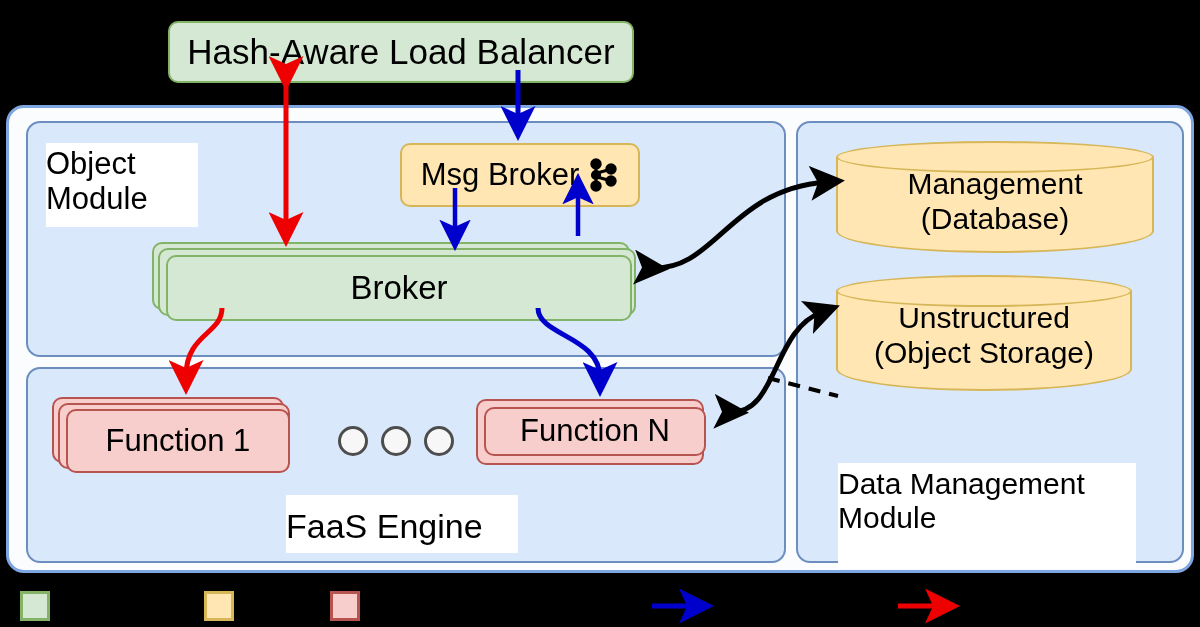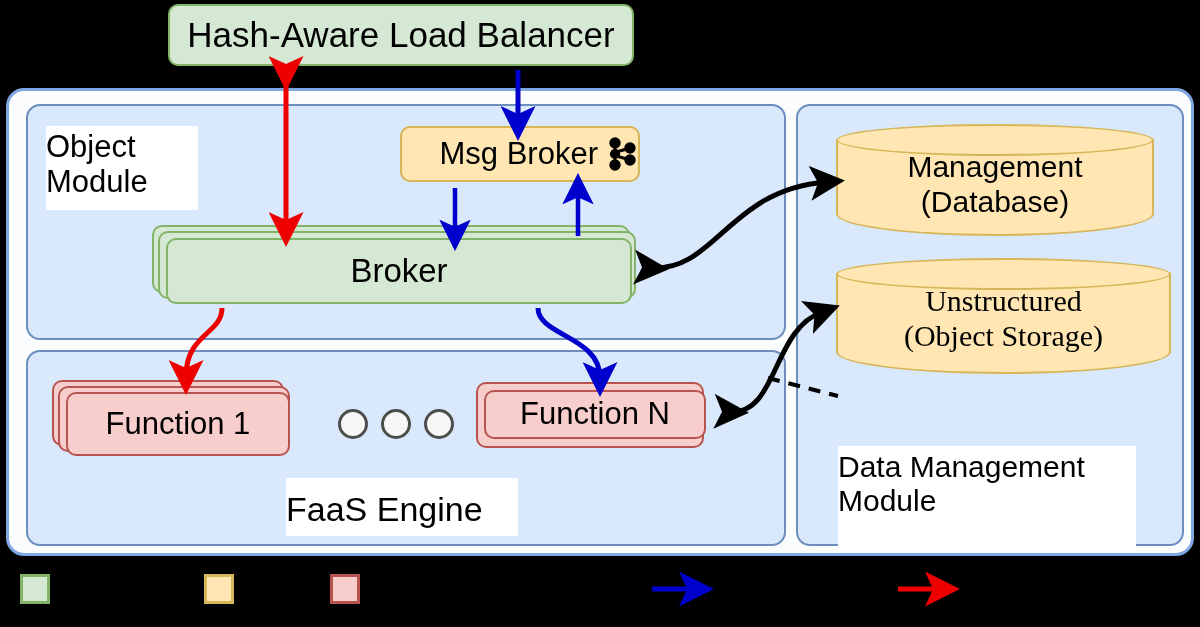--- a/index.html
+++ b/index.html
@@ -1,18 +1,18 @@
 <!DOCTYPE html>
 <html><head>
 <meta charset="utf-8">
 <style>
   html,body{margin:0;padding:0;background:#000;}
   body{width:1200px;height:627px;overflow:hidden;font-family:"Liberation Sans",sans-serif;}
   #stage{position:relative;width:1200px;height:627px;background:#000;}
-  .abs{position:absolute;box-sizing:border-box;}
+  .abs{position:absolute;box-sizing:border-box;margin-top:17px;}
 
   
   #outer-container{
     left:6px;top:88px;width:1188px;height:468px;
     background:#fbfcfe;border:3px solid #7ea6e0;border-radius:18px;
   }
   
   .panel{
     background:#dae8fc;border:2px solid #6c8ebf;border-radius:14px;
   }
@@ -35,21 +35,21 @@
     text-align:center;color:#000;line-height:1.1;
   }
   .green{background:#d5e8d4;border:2.5px solid #82b366;border-radius:10px;}
   .yellow{background:#ffe6b3;border:2.5px solid #d6b656;border-radius:10px;}
   .red{background:#f8cecc;border:2.5px solid #b85450;border-radius:10px;}
 
   
   #load-balancer{left:168px;top:4px;width:466px;height:62px;font-size:35px;}
 
   
-  #msg-broker{left:400px;top:126px;width:240px;height:56px;font-size:31px;gap:6px;justify-content:flex-end;}
+  #msg-broker{left:400px;top:126px;width:240px;height:64px;font-size:31px;gap:6px;}
   #kafka-icon{width:34px;height:34px;flex:0 0 34px;}
 
   
   .stack-layer{border-radius:10px;}
   #invoker-l1{left:152px;top:225px;width:478px;height:68px;}
   #invoker-l2{left:158px;top:231px;width:478px;height:68px;}
   #invoker-main{left:166px;top:238px;width:466px;height:66px;font-size:33px;}
 
   
   #fn1-l1{left:52px;top:380px;width:232px;height:66px;}
@@ -72,21 +72,21 @@
   .cyl-top{
     position:absolute;left:0;top:0;width:100%;height:32px;
     background:#ffe6b3;border:2.5px solid #d6b656;border-radius:50%;box-sizing:border-box;
   }
   .cyl-text{
     position:absolute;left:0;right:0;top:26px;text-align:center;
     color:#000;line-height:1.15;white-space:pre-line;
   }
   #structured-db{left:836px;top:124px;width:318px;height:112px;}
   #structured-db .cyl-text{font-size:30px;}
-  #unstructured-store{left:836px;top:258px;width:335px;height:116px;font-family:Liberation Serif, serif;}
+  #unstructured-store{left:836px;top:258px;width:296px;height:116px;}
   #unstructured-store .cyl-text{font-size:30px;}
 
   
   #presigned-url-label{left:832px;top:390px;font-size:24px;color:#000;}
 
   
   #legend{left:0;top:556px;width:1200px;height:71px;}
   .sw{position:absolute;width:30px;height:30px;top:18px;box-sizing:border-box;}
   #legend-swatch-green{left:20px;background:#d5e8d4;border:3px solid #82b366;}
   #legend-swatch-yellow{left:204px;background:#ffe6b3;border:3px solid #d6b656;}

